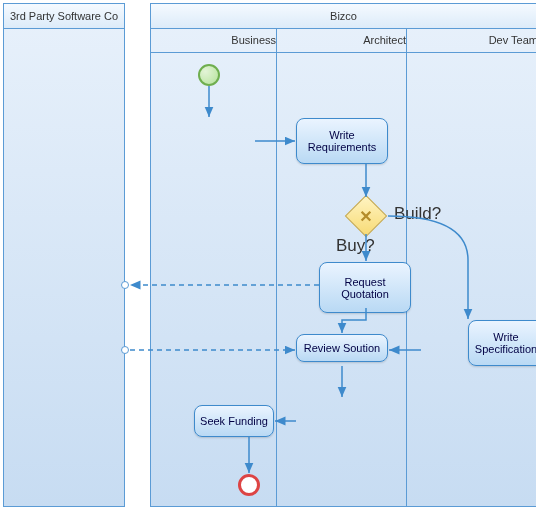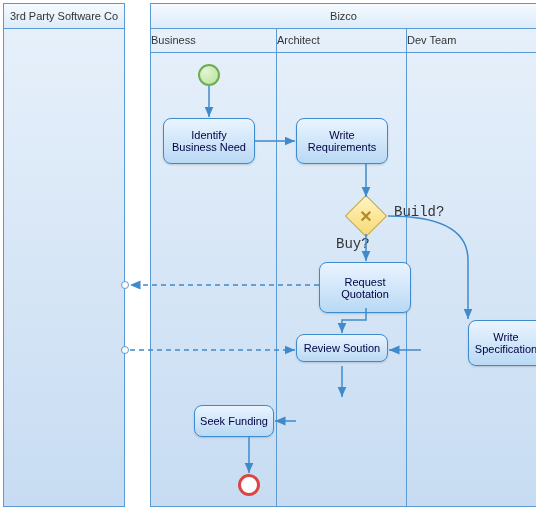--- a/index.html
+++ b/index.html
@@ -41,21 +41,21 @@
   box-sizing: border-box;
 }
 .lane:last-child { border-right: none; }
 .lane-header {
   position: absolute;
   top: 0;
   left: 0;
   right: 0;
   height: 24px;
   border-bottom: 1px solid #5b9bd5;
-  text-align: left;
+  text-align: right;
   line-height: 24px;
   font-size: 11px;
   color: #333;
 }
 .task {
   position: absolute;
   border: 1px solid #3e8acc;
   border-radius: 8px;
   background: linear-gradient(to bottom, #eaf4ff, #b9d9f4);
   text-align: center;
@@ -99,23 +99,22 @@
   display: flex;
   align-items: center;
   justify-content: center;
   font-size: 16px;
   font-weight: bold;
   color: #b48c2a;
   pointer-events: none;
 }
 .label {
   position: absolute;
-  font-size: 14px;
+  font-size: 17px;
   color: #333;
-  font-family: Liberation Mono, monospace;
 }
 svg.arrows {
   position: absolute;
   top: 0;
   left: 0;
   width: 536px;
   height: 510px;
   pointer-events: none;
 }
 .msg-endpoint {
@@ -151,21 +150,20 @@
   </div>
 
   <div class="event start-event" style="left:198px; top:64px;"></div>
   <div class="event end-event" style="left:238px; top:474px;"></div>
 
   <div class="gateway" style="left:351px; top:201px;"></div>
   <div class="gateway-x" style="left:351px; top:201px;">✕</div>
   <div class="label" style="left:394px; top:204px;">Build?</div>
   <div class="label" style="left:336px; top:236px;">Buy?</div>
 
-  <div class="task" style="left:163px; top:118px; width:92px; height:46px;">Identify Business Need</div>
   <div class="task" style="left:296px; top:118px; width:92px; height:46px;">Write Requirements</div>
   <div class="task" style="left:319px; top:262px; width:92px; height:51px;">Request Quotation</div>
   <div class="task" style="left:421px; top:320px; width:76px; height:46px;margin-left:47px;">Write Specification</div>
   <div class="task" style="left:296px; top:334px; width:92px; height:28px;">Review Soution</div>
   <div class="task" style="left:194px; top:405px; width:80px; height:32px;">Seek Funding</div>
 
   <div class="msg-endpoint" style="left:121px; top:281px;"></div>
   <div class="msg-endpoint" style="left:121px; top:346px;"></div>
 
   <svg class="arrows">

